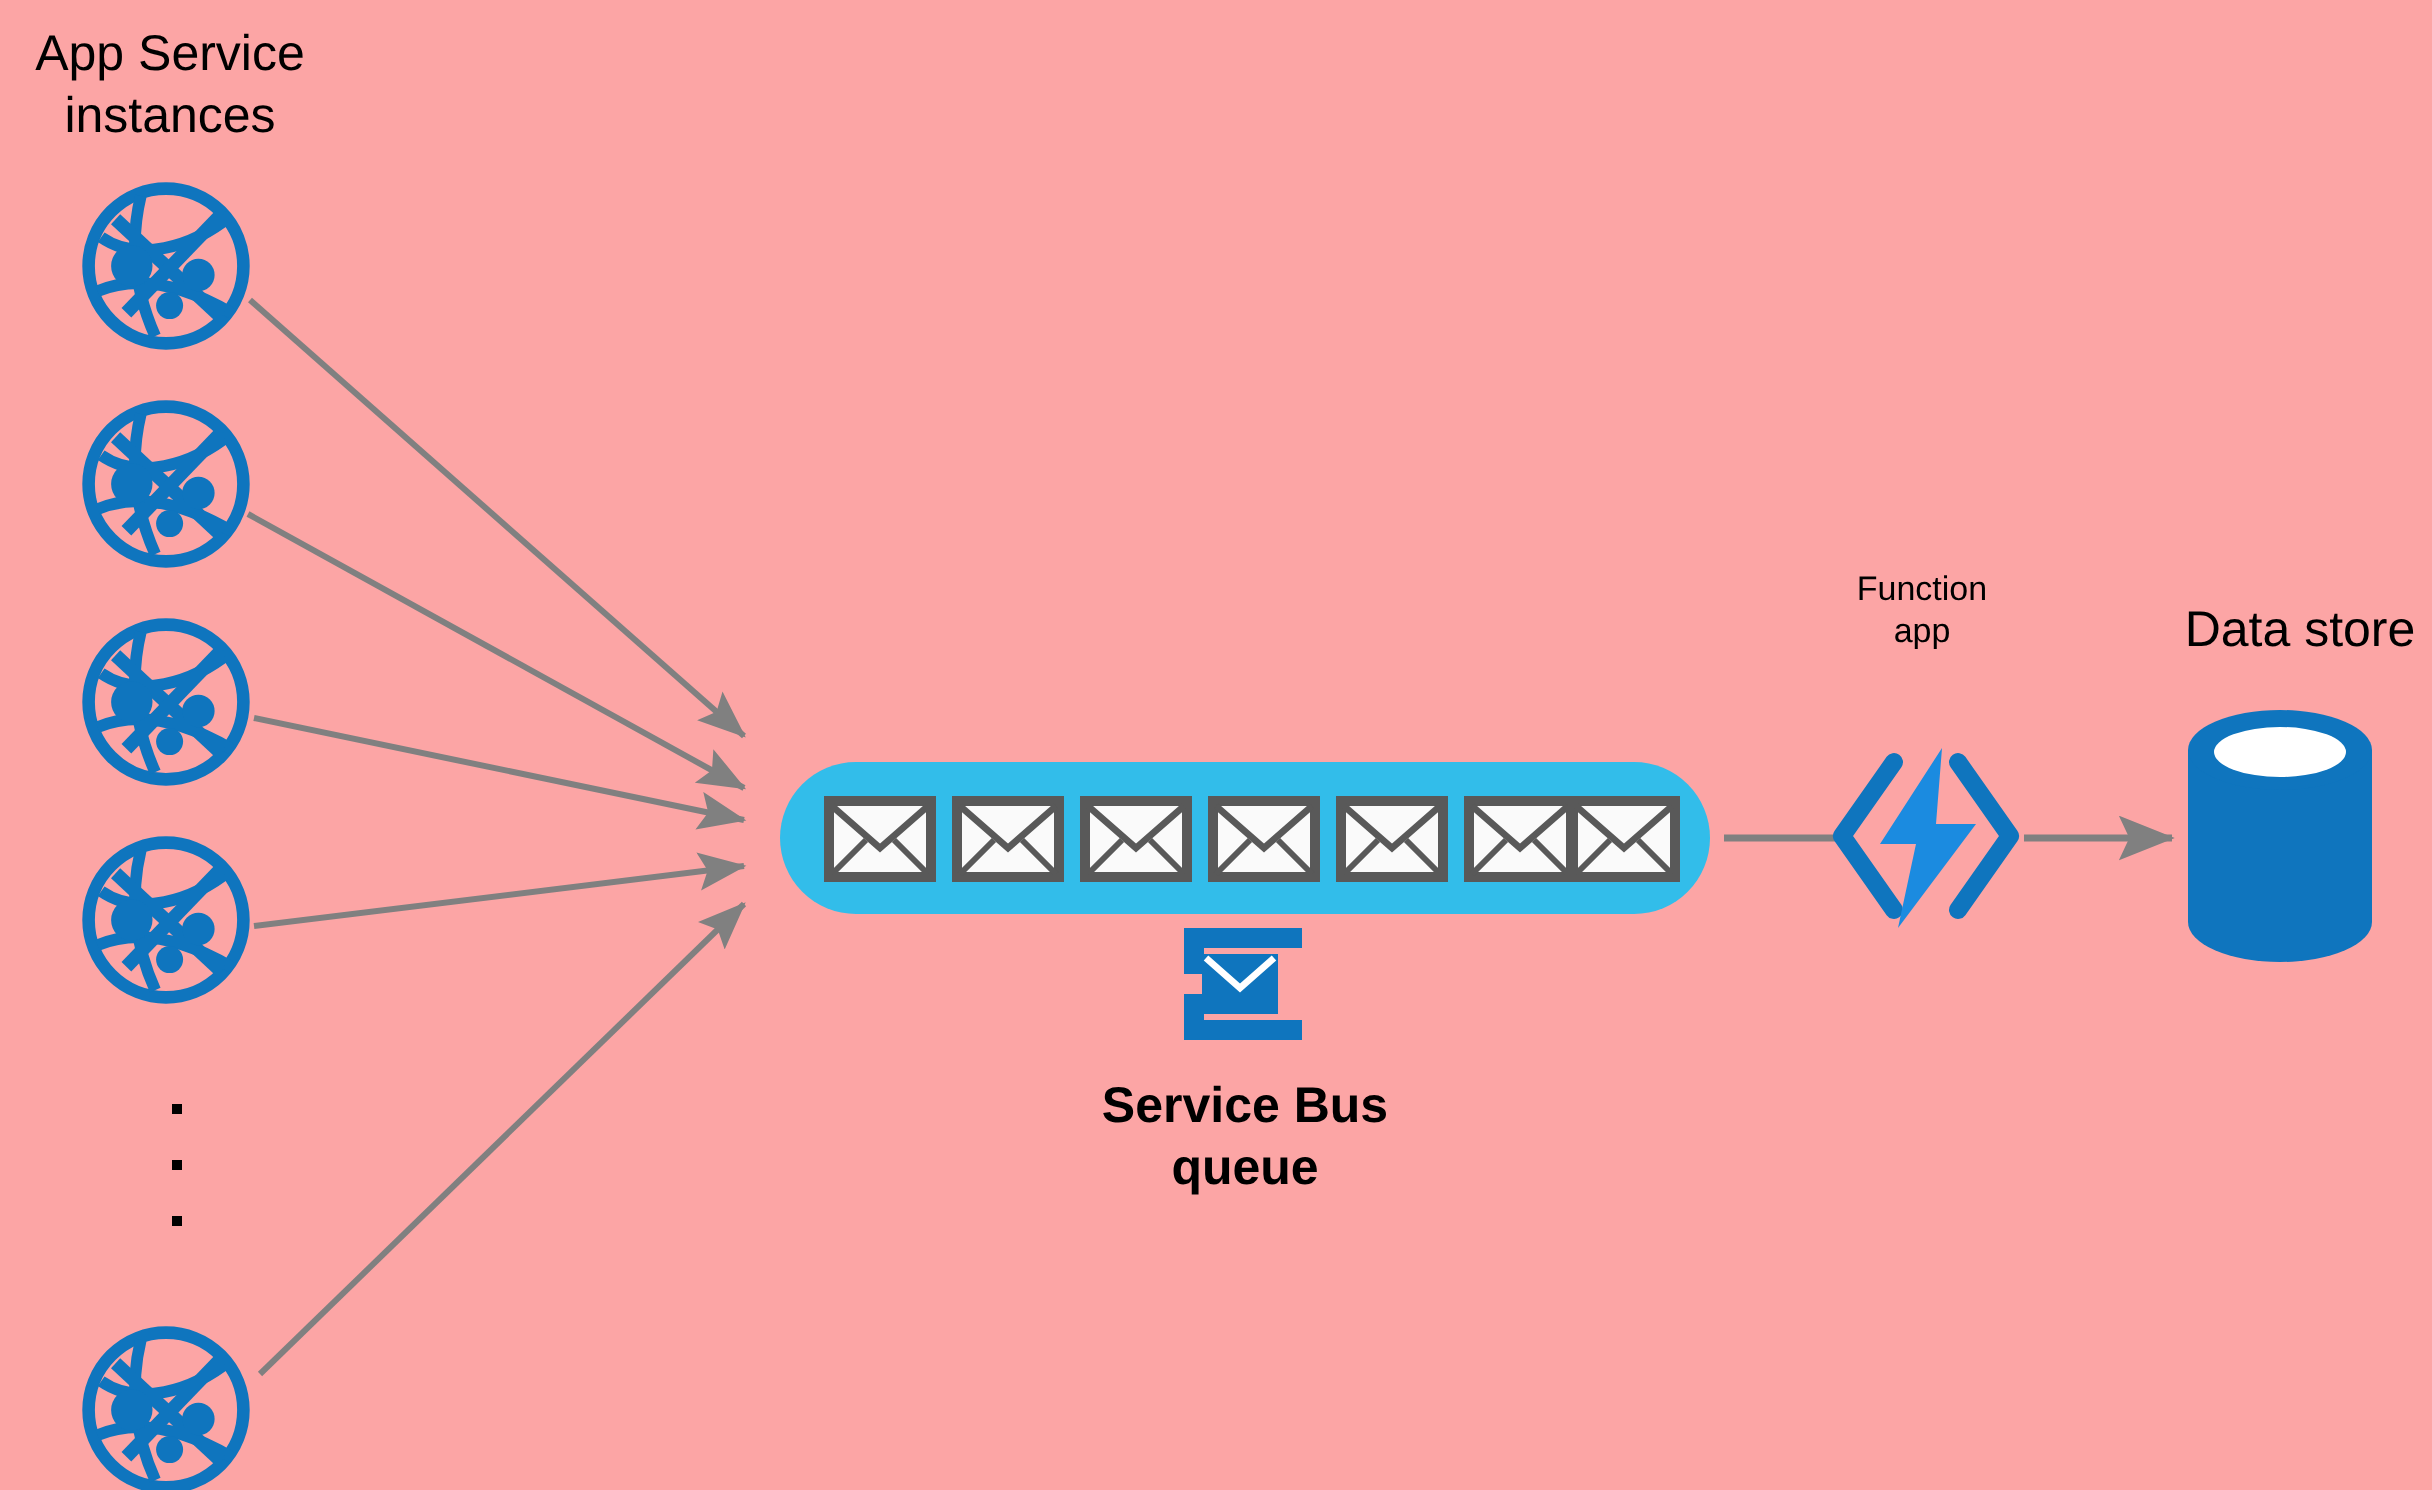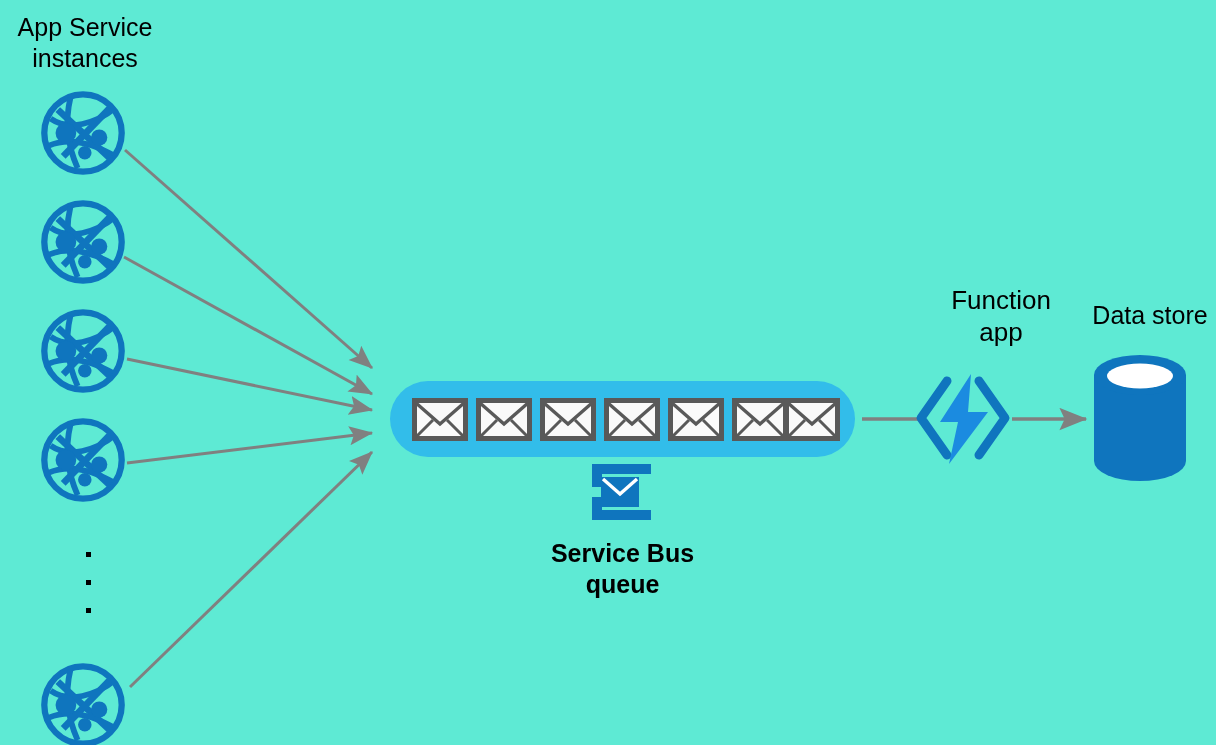--- a/index.html
+++ b/index.html
@@ -9,21 +9,21 @@
     background: #ffffff;
   }
   body {
     font-family: "Liberation Sans", sans-serif;
     color: #000000;
   }
   #diagram-root {
     position: relative;
     width: 1216px;
     height: 745px;
-    background: #5eead4;
+    background: #fca5a5;
     overflow: hidden;
   }
   .svg-layer {
     position: absolute;
     left: 0;
     top: 0;
     width: 1216px;
     height: 745px;
   }
   .label {
@@ -41,24 +41,24 @@
     font-size: 25px;
   }
   #label-service-bus {
     left: 525px;
     top: 538px;
     width: 195px;
     font-size: 25px;
     font-weight: bold;
   }
   #label-function-app {
-    left: 916px;
+    left: 876px;
     top: 285px;
     width: 170px;
-    font-size: 26px;
+    font-size: 17px;
   }
   #label-data-store {
     left: 1055px;
     top: 300px;
     width: 190px;
     font-size: 25px;
   }
   .ellipsis-dot {
     position: absolute;
     width: 5px;

